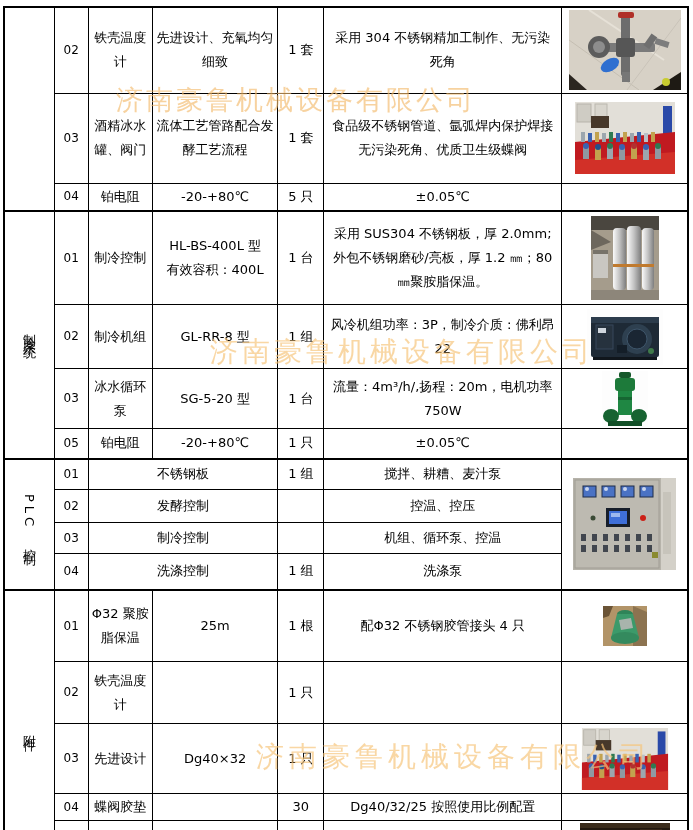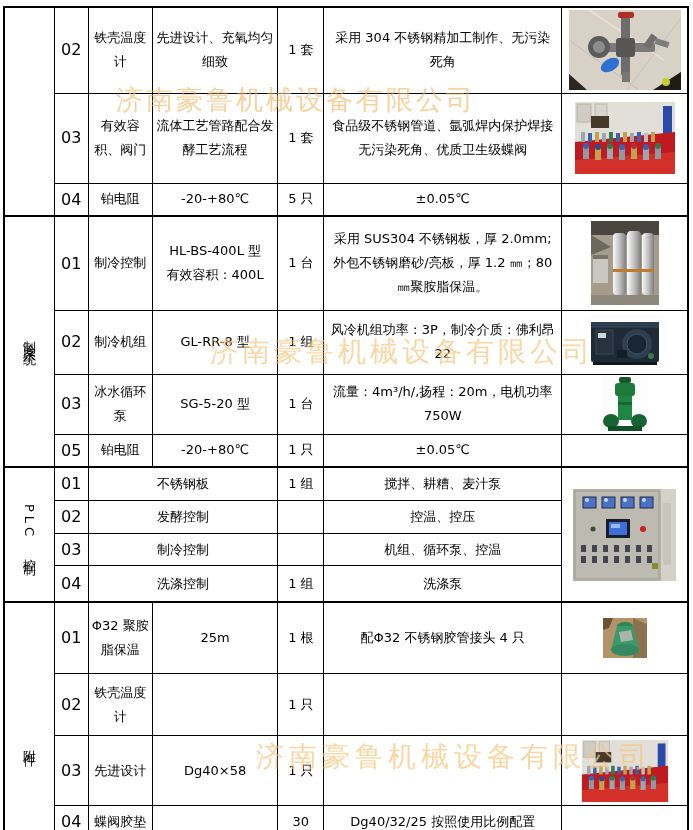--- a/index.html
+++ b/index.html
@@ -4,21 +4,21 @@
 <style>
   html,body{margin:0;padding:0;background:#fff;}
   .page{position:relative;width:693px;height:830px;background:#ffffff;overflow:hidden;
         font-family:"DejaVu Sans","Liberation Sans",sans-serif;color:#000;}
   table.spec-table{position:absolute;left:3px;top:6px;width:686px;table-layout:fixed;
         border-collapse:collapse;border:2px solid #000;}
   td{border:1px solid #000;font-size:13px;text-align:center;vertical-align:middle;
      padding:1px 3px;line-height:1.85;overflow:hidden;}
   tr.sec-top>td{border-top:2px solid #000;}
   td.cat{border-left:2px solid #000;}
-  td.num{font-size:16px;}
+  td.num{font-size:12px;}
   .vert{writing-mode:vertical-rl;text-orientation:mixed;display:inline-block;
         letter-spacing:4px;line-height:1.2;}
   td.specc{white-space:pre-line;}
   td.descc{padding:1px 6px;}
   td.photo{padding:0;vertical-align:middle;}
   td.photo-top{padding:0;vertical-align:top;}
   td.photo svg, td.photo-top svg{display:block;margin:0 auto;}
   .wm{position:absolute;white-space:nowrap;z-index:9;pointer-events:none;
       font-size:27px;letter-spacing:3px;opacity:.8;}
   .wm2{left:210px;top:333px;font-size:28px;letter-spacing:4px;}
@@ -70,21 +70,21 @@
           <ellipse cx="41" cy="55" rx="10" ry="6" fill="#2f6fd0" transform="rotate(-30 41 55)"></ellipse>
           <rect x="53" y="62" width="8" height="10" fill="#777777"></rect>
           <path d="M0 64 L18 80 L0 80 Z" fill="#2b2620"></path>
           <path d="M84 80 L112 62 L112 80 Z" fill="#1e1a14"></path>
           <circle cx="97" cy="72" r="4" fill="#c8cc30"></circle>
         </svg>
       </td>
     </tr>
     <tr style="height:90px">
       <td class="num">03</td>
-      <td>有效容积、阀门</td>
+      <td>酒精冰水罐、阀门</td>
       <td class="specc">流体工艺管路配合发酵工艺流程</td>
       <td>1 套</td>
       <td class="descc">食品级不锈钢管道、氩弧焊内保护焊接无污染死角、优质卫生级蝶阀</td>
       <td class="photo">
         <svg width="100" height="72" viewBox="0 0 100 72">
           <rect width="100" height="72" fill="#e2dfd8"></rect>
           <rect x="2" y="2" width="14" height="18" fill="#cfccc4" stroke="#b7b4ab"></rect>
           <rect x="20" y="2" width="12" height="16" fill="#d8d5cd" stroke="#bab7ae"></rect>
           <rect x="88" y="4" width="9" height="38" fill="#2a49a8"></rect>
           <rect x="16" y="14" width="18" height="12" fill="#47382a"></rect>
@@ -305,21 +305,21 @@
       <td class="num">02</td>
       <td>铁壳温度计</td>
       <td class="specc"></td>
       <td>1 只</td>
       <td class="descc"></td>
       <td class="photo"></td>
     </tr>
     <tr style="height:70px">
       <td class="num">03</td>
       <td>先进设计</td>
-      <td class="specc">Dg40×58</td>
+      <td class="specc">Dg40×32</td>
       <td>1 只</td>
       <td class="descc"></td>
       <td class="photo">
         <svg width="88" height="62" viewBox="0 0 100 72">
           <rect width="100" height="72" fill="#e2dfd8"></rect>
           <rect x="2" y="2" width="14" height="18" fill="#cfccc4" stroke="#b7b4ab"></rect>
           <rect x="20" y="2" width="12" height="16" fill="#d8d5cd" stroke="#bab7ae"></rect>
           <rect x="88" y="4" width="9" height="38" fill="#2a49a8"></rect>
           <rect x="16" y="14" width="18" height="12" fill="#47382a"></rect>
           <path d="M0 40 L100 30 L100 72 L0 72 Z" fill="#c01a20"></path>

